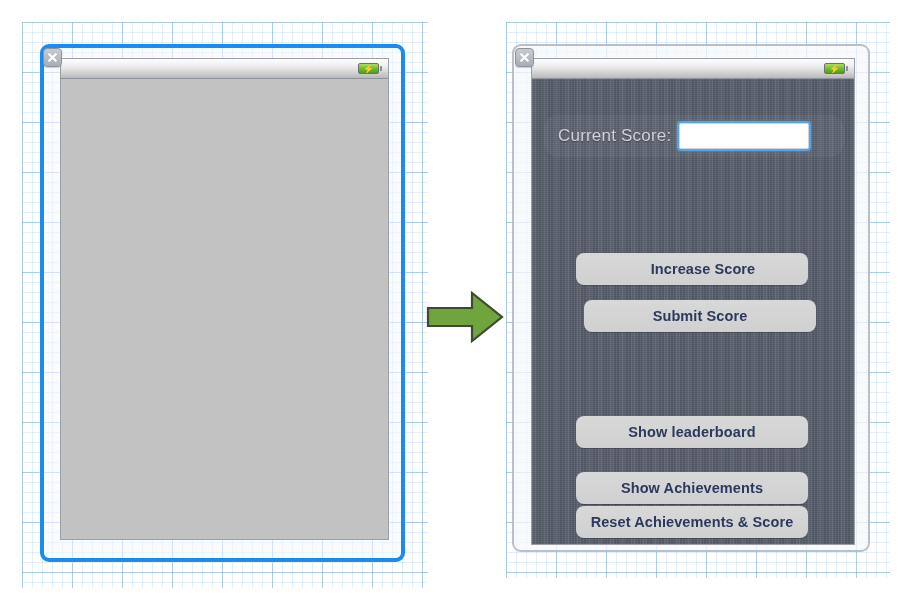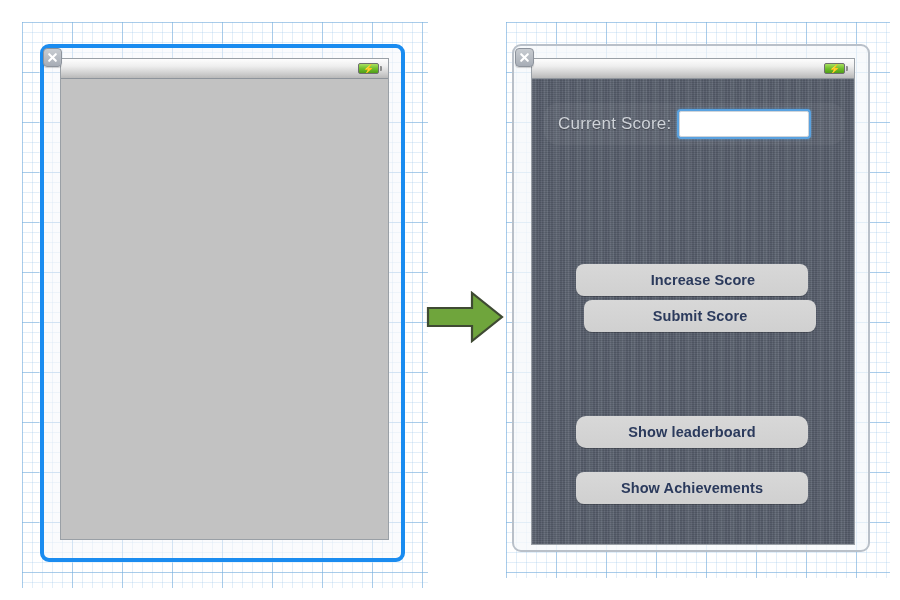--- a/index.html
+++ b/index.html
@@ -164,21 +164,21 @@
     background-image:
       repeating-linear-gradient(0deg, rgba(255,255,255,0.045) 0px, rgba(255,255,255,0.045) 1px, rgba(0,0,0,0.05) 1px, rgba(0,0,0,0.05) 2px),
       repeating-linear-gradient(90deg, rgba(255,255,255,0.05) 0px, rgba(255,255,255,0.05) 1px, rgba(0,0,0,0.045) 1px, rgba(0,0,0,0.045) 3px),
       repeating-linear-gradient(90deg, rgba(255,255,255,0.03) 0px, rgba(255,255,255,0.03) 5px, rgba(0,0,0,0.03) 5px, rgba(0,0,0,0.03) 11px);
   }
 
   
   .score-row {
     position: absolute;
     left: 12px;
-    top: 24px;
+    top: 36px;
     width: 300px;
     height: 42px;
     border-radius: 14px;
     background: rgba(255,255,255,0.045);
     display: flex;
     align-items: center;
   }
   .score-label {
     color: #cfd3d9;
     font-size: 17px;
@@ -213,23 +213,23 @@
     border-radius: 8px;
     background: linear-gradient(to bottom, #d8d8d8 0%, #d0d0d0 100%);
     color: #2b3a5c;
     font-size: 14.5px;
     font-weight: bold;
     font-family: "Liberation Sans", sans-serif;
     letter-spacing: 0.1px;
     cursor: pointer;
     box-shadow: 0 1px 0 rgba(0,0,0,0.18);
   }
-  #btn-increase   { top: 185px; padding-left: 28px; }
+  #btn-increase   { top: 174px; padding-left: 28px; }
   #btn-submit     { top: 221px; margin-left: 8px; }
-  #btn-leader     { top: 337px; border-radius: 10px; }
+  #btn-leader     { top: 337px; }
   #btn-achieve    { top: 382px; margin-top: 11px; }
   #btn-reset      { top: 427px; }
 
   
   #arrow {
     position: absolute;
     left: 426px;
     top: 291px;
     width: 78px;
     height: 52px;
@@ -293,17 +293,18 @@
       </div>
 
       <button class="btn" id="btn-increase">Increase Score</button>
 
       <button class="btn" id="btn-submit">Submit Score</button>
 
       <button class="btn" id="btn-leader">Show leaderboard</button>
 
       <button class="btn" id="btn-achieve">Show Achievements</button>
 
+      <button class="btn" id="btn-reset">Reset Achievements &amp; Score</button>
 
     </div>
   </div>
 
 </div>
 
 </body></html>

